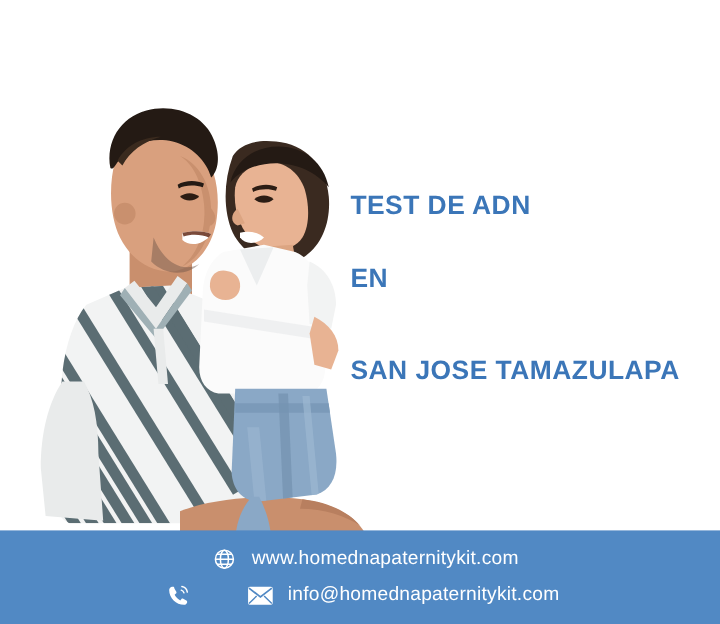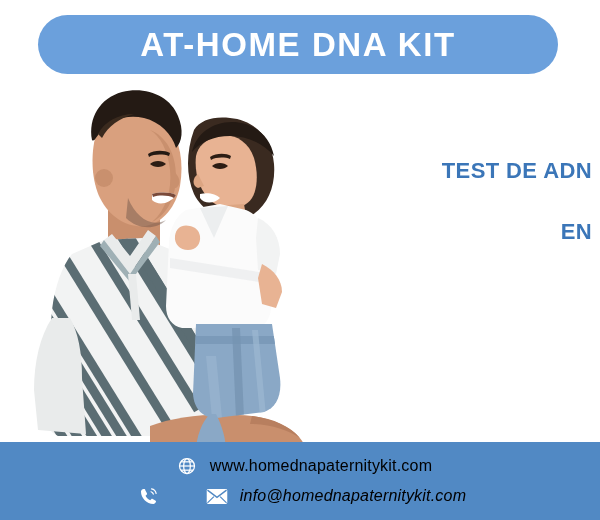--- a/index.html
+++ b/index.html
@@ -54,21 +54,21 @@
   }
 
   #photo-svg { display: block; width: 330px; height: 375px; }
 
   
   #headline-block {
     position: absolute;
     left: 292px;
     top: 160px;
     width: 300px;
-    text-align: right;
+    text-align: left;
   }
 
   .headline-line {
     color: #3b76b8;
     font-weight: bold;
     font-size: 22px;
     letter-spacing: 0.4px;
     line-height: 1;
     white-space: nowrap;
   }
@@ -96,49 +96,46 @@
   }
 
   #footer-row-1 { padding-left: 8px; }
   #footer-row-2 { padding-left: 4px; }
 
   .contact-item {
     display: flex;
     align-items: center;
   }
 
-  .contact-item + .contact-item { margin-left: 34px; font-style: italic; }
+  .contact-item + .contact-item { margin-left: 34px; }
 
   .contact-icon {
     display: inline-flex;
     align-items: center;
     justify-content: center;
     width: 22px;
     height: 22px;
     margin-right: 12px;
     flex: 0 0 auto;
   }
 
   .contact-text {
-    color: #000000;
+    color: #ffffff;
     font-size: 16px;
     font-weight: normal;
     letter-spacing: 0.2px;
     line-height: 1;
     white-space: nowrap;
   }
 </style>
 </head>
 <body>
 
 <div id="poster">
 
-  <div id="header-banner">
-    <span id="banner-title">AT-HOME DNA KIT</span>
-  </div>
 
   <div id="photo-area">
     <svg id="photo-svg" viewBox="0 0 330 375" xmlns="http://www.w3.org/2000/svg">
       <defs>
         <clipPath id="shirtClip">
           <path d="M72 176 C62 188 55 208 52 232 L44 330 C44 345 50 355 58 358
                    L196 358 C206 352 212 338 210 322 L200 228
                    C196 200 186 182 172 172 L142 160 L104 162 Z"></path>
         </clipPath>
         <clipPath id="babyShirtClip">
@@ -256,20 +253,21 @@
         <path d="M206 278 L216 278 L222 340 L212 340 Z" fill="#9db8d2" opacity="0.6"></path>
       </g>
 
       <path d="M216 336 C222 348 226 360 226 375 L196 375 C196 358 202 344 210 336 Z" fill="#8aa8c6"></path>
     </svg>
   </div>
 
   <div id="headline-block">
     <div id="headline-line-1" class="headline-line">TEST DE ADN</div>
     <div id="headline-line-2" class="headline-line">EN</div>
+    <div id="headline-line-3" class="headline-line">SAN JOSE TAMAZULAPA</div>
   </div>
 
   <div id="footer-band">
 
     <div id="footer-row-1" class="footer-row">
       <div class="contact-item">
         <span class="contact-icon">
           <svg viewBox="0 0 24 24" width="20" height="20" fill="none" stroke="#ffffff" stroke-width="1.5">
             <circle cx="12" cy="12" r="9"></circle>
             <ellipse cx="12" cy="12" rx="4" ry="9"></ellipse>

